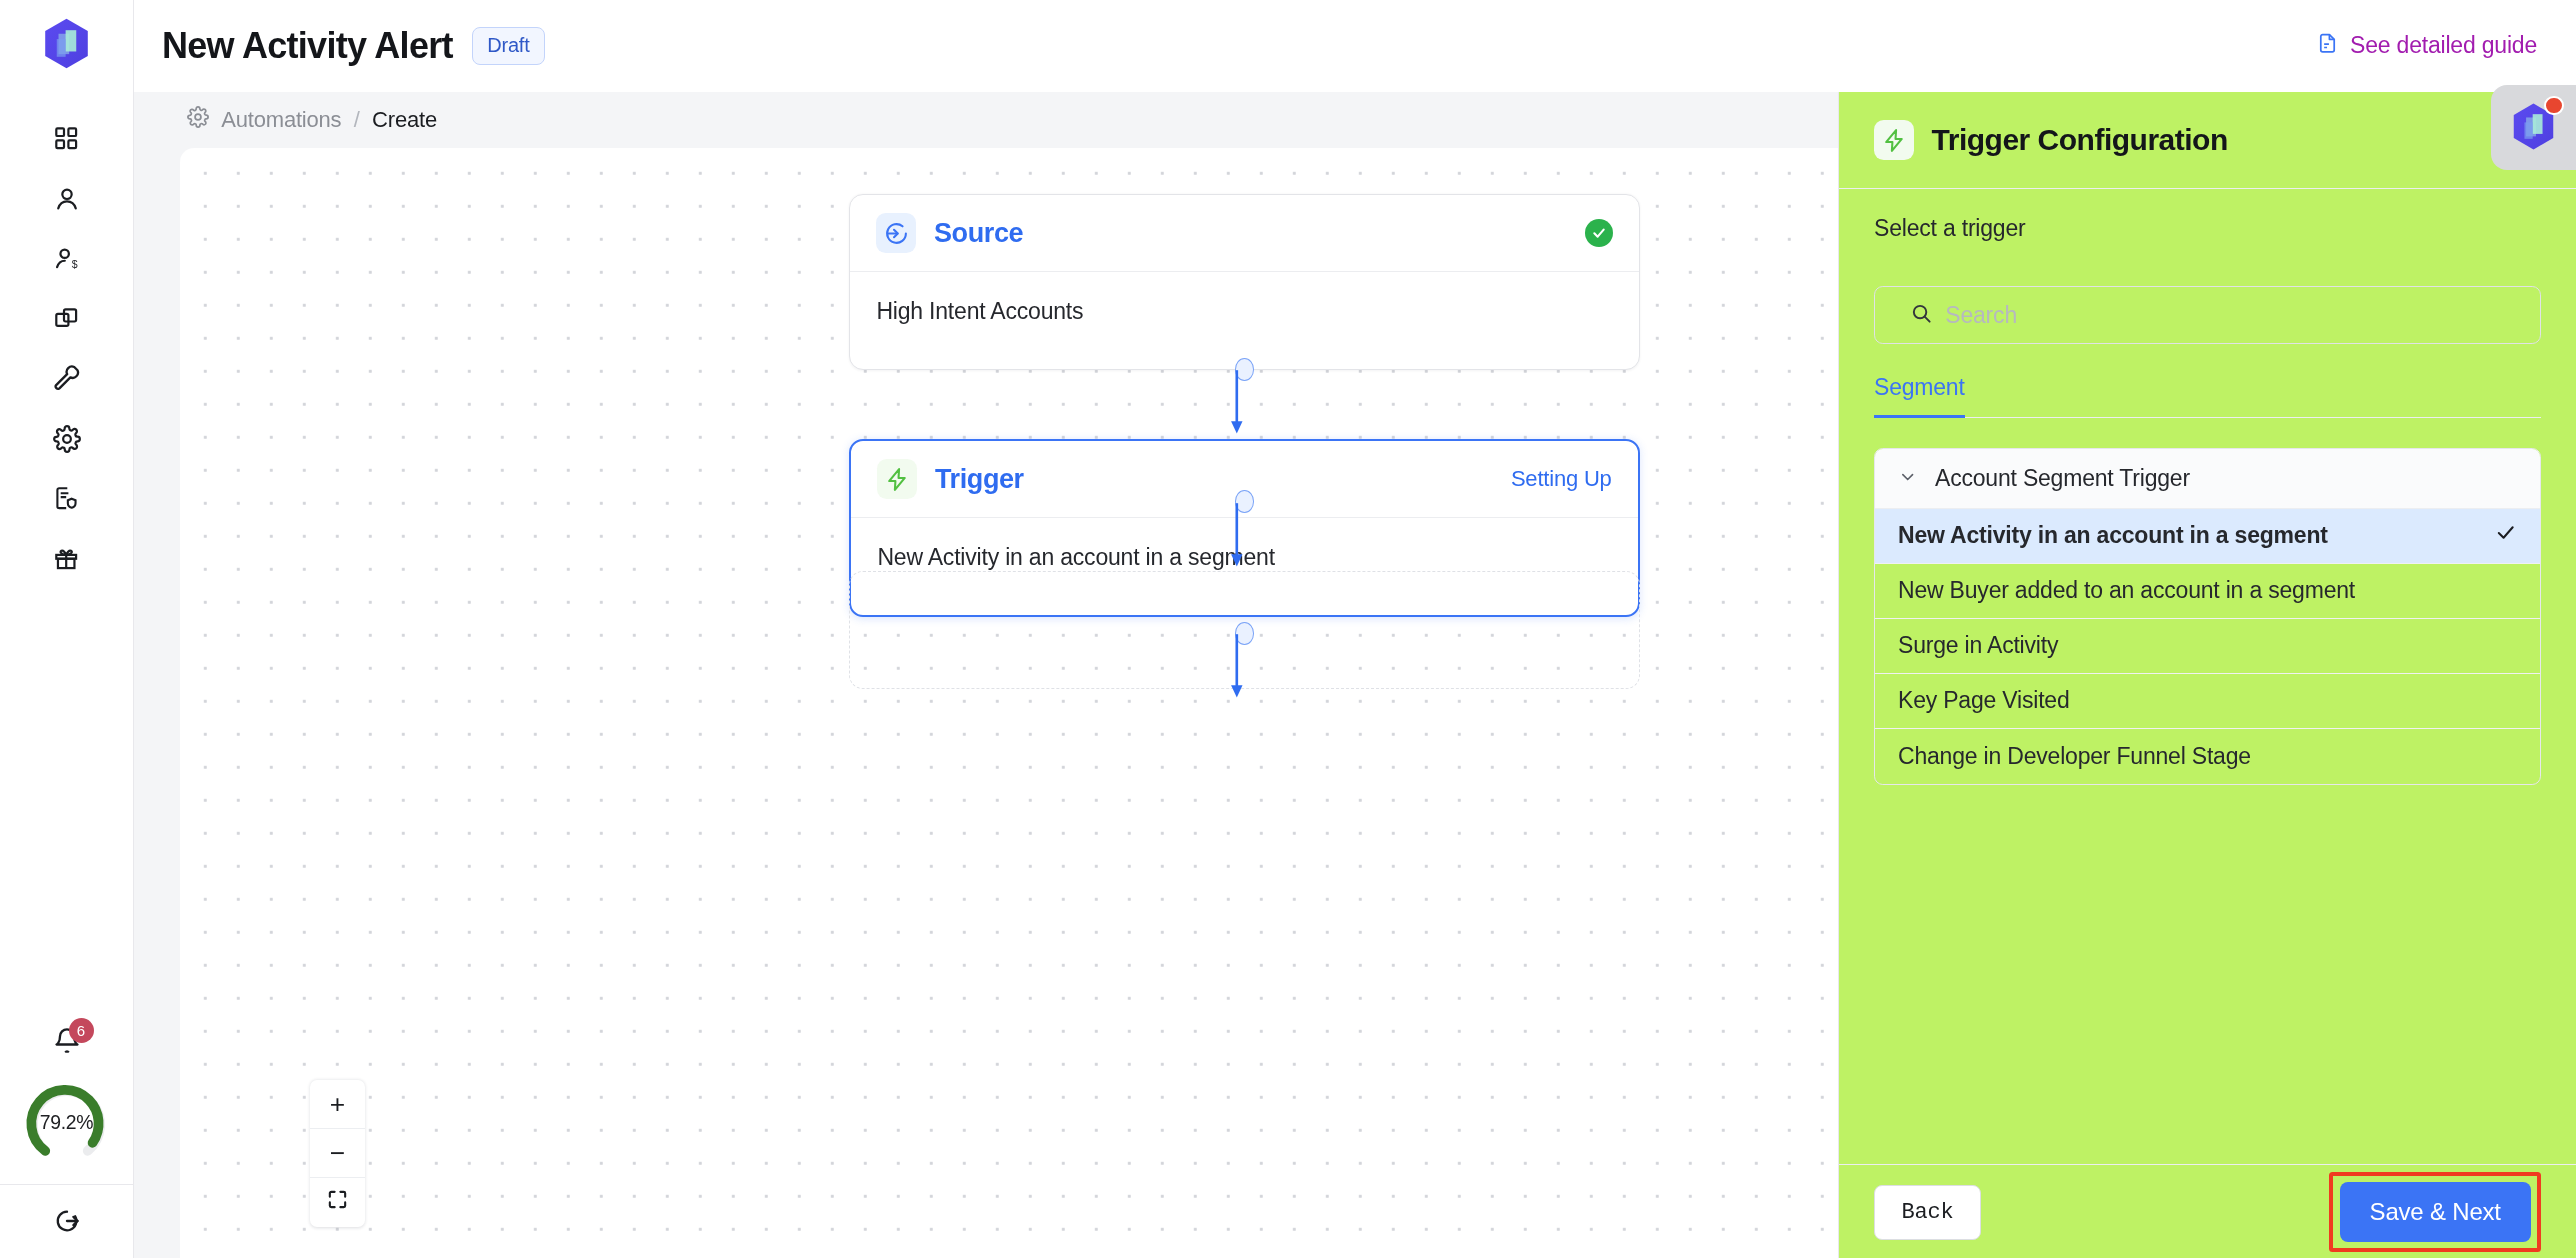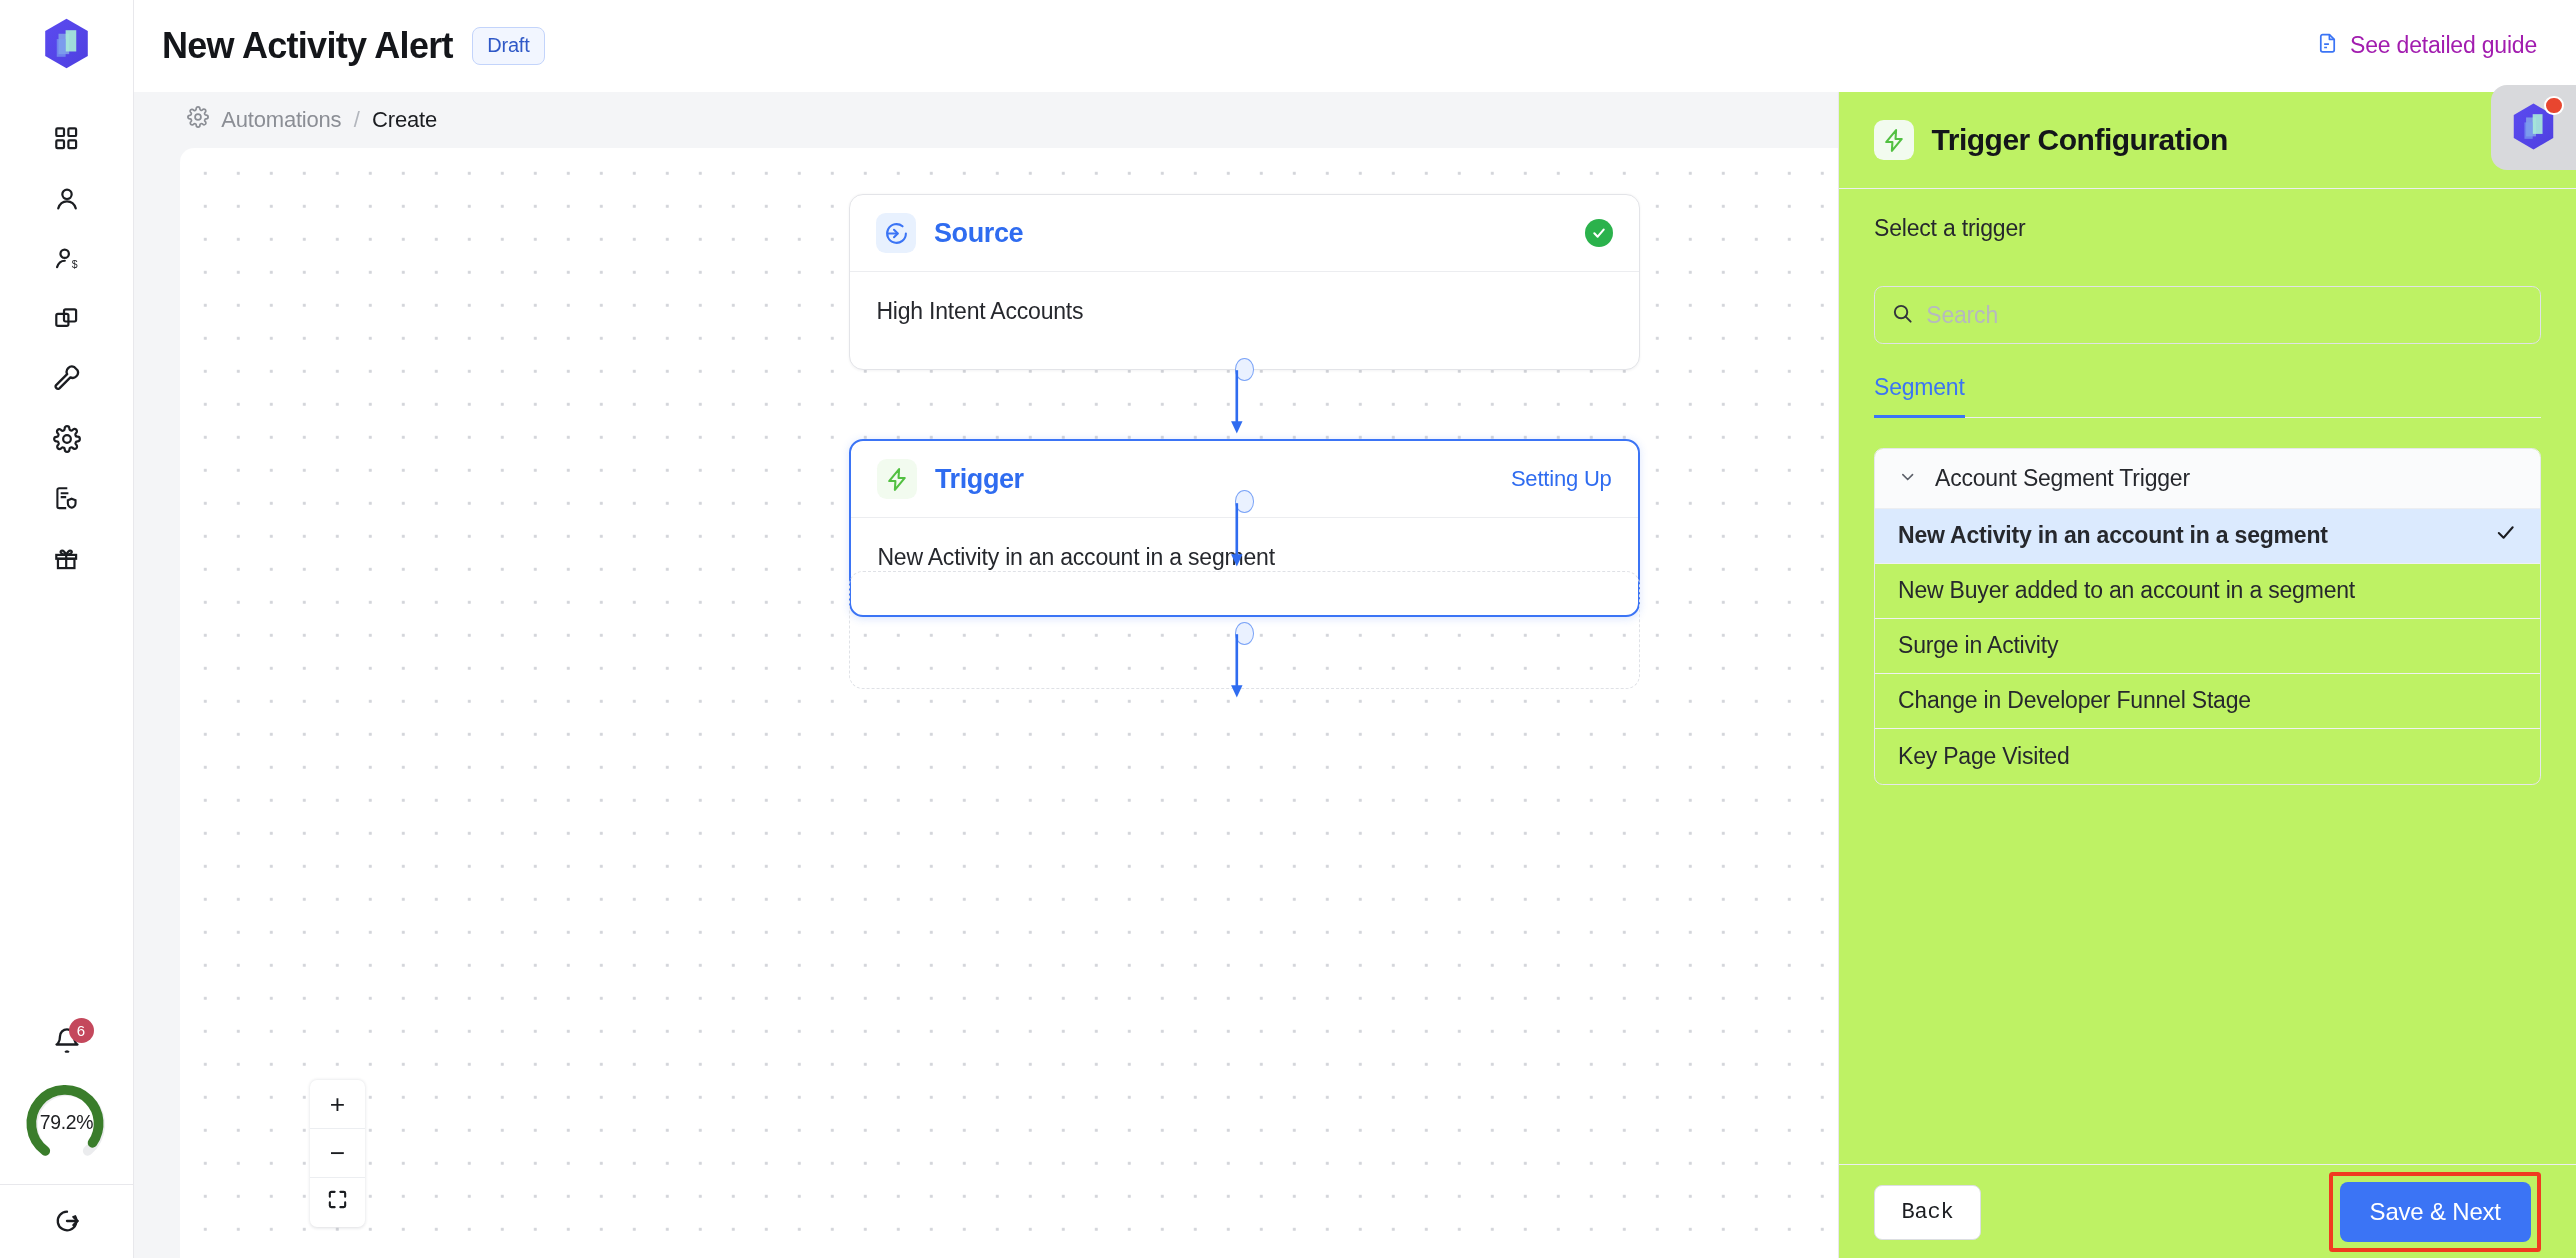--- a/index.html
+++ b/index.html
@@ -161,21 +161,21 @@
     width: 40px; height: 40px; border-radius: 9.7px; background: #f2fbef;
     display: flex; align-items: center; justify-content: center; margin-right: 17.6px;
   }
   .panel-title { font-size: 30px; font-weight: bold; color: #14161a; letter-spacing: -0.5px; }
 
   .panel-body { flex: 1 1 auto; padding: 26.4px 35px 0; min-height: 0; }
   .panel-label { font-size: 23px; color: #26282d; letter-spacing: -0.2px; margin-bottom: 19.4px; }
 
   .search-box {
     height: 58px; border: 0.9px solid #e0e2e6; border-radius: 8.8px;
-    display: flex; align-items: center; padding: 0 16px; gap: 12.3px;
+    display: flex; align-items: center; padding: 0 35px; gap: 12.3px;
     cursor: text;
     margin-top: 44px;
   }
   .search-input {
     border: none; outline: none; flex: 1 1 auto;
     font-size: 23px; color: #26282d; font-family: "Liberation Sans", sans-serif;
     background: transparent; letter-spacing: -0.2px;
   }
   .search-input::placeholder { color: #b6b9bf; }
 
@@ -518,24 +518,24 @@
                   </svg>
               </span>
             </div>
             <div class="opt">
               <span>New Buyer added to an account in a segment</span>
             </div>
             <div class="opt">
               <span>Surge in Activity</span>
             </div>
             <div class="opt">
+              <span>Key Page Visited</span>
+            </div>
+            <div class="opt">
               <span>Change in Developer Funnel Stage</span>
-            </div>
-            <div class="opt">
-              <span>Key Page Visited</span>
             </div>
           </div>
         </div>
 
         <div class="panel-foot">
           <button class="btn-back">Back</button>
           <div class="foot-spacer"></div>
           <div class="save-highlight">
             <button class="btn-save">Save &amp; Next</button>
           </div>

